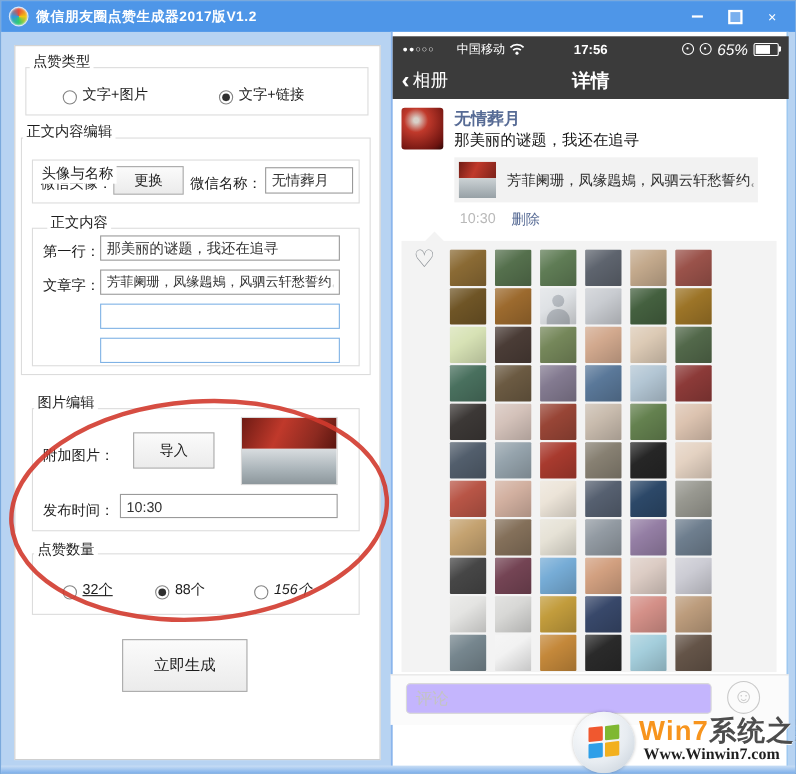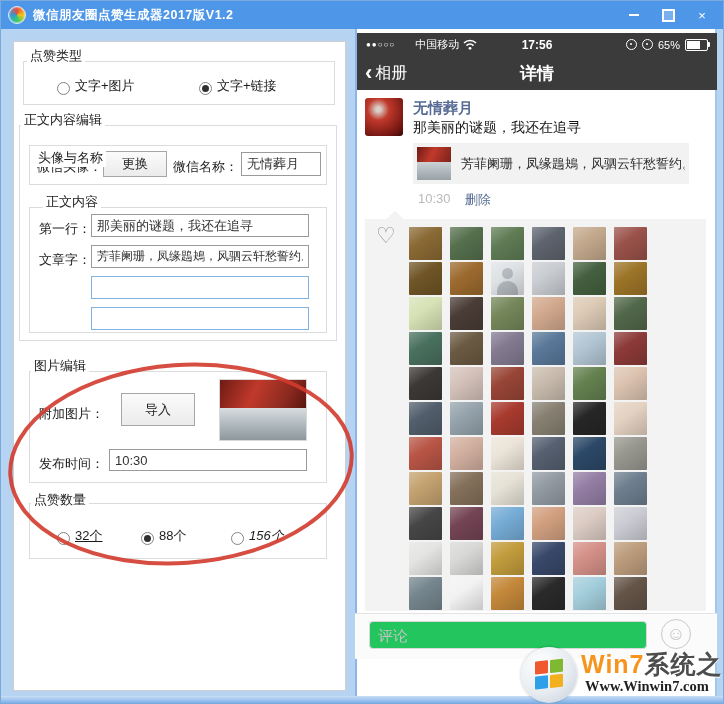--- a/index.html
+++ b/index.html
@@ -38,21 +38,21 @@
     border-left:2px solid #8ab5ec;border-right:2px solid #9ec8f0;box-sizing:border-box;}
   .statusnav{position:absolute;left:356px;top:32px;width:360px;height:57px;background:#3b3b3b;color:#fff;z-index:2;}
   .status-row{position:relative;height:23px;display:flex;align-items:center;padding:0 9px;}
   .signal-dots{font-size:8px;letter-spacing:1px;color:#fff;}
   .carrier{font-size:11px;margin-left:20px;}
   .wifi-icon{margin-left:4px;display:flex;}
   .status-time{position:absolute;left:0;right:0;text-align:center;font-size:12px;font-weight:bold;}
   .status-right{margin-left:auto;display:flex;align-items:center;gap:5px;z-index:2;}
   .ring{width:11px;height:11px;border:1.5px solid #fff;border-radius:50%;box-sizing:border-box;position:relative;}
   .ring::after{content:"";position:absolute;left:3px;top:3px;width:2px;height:2px;background:#fff;border-radius:50%;}
-  .batt-pct{font-size:11px;}
+  .batt-pct{font-size:14px;font-style:italic;}
   .battery{width:21px;height:10px;border:1px solid #fff;border-radius:2px;position:relative;}
   .battery i{position:absolute;left:1px;top:1px;bottom:1px;width:64%;background:#fff;}
   .battery::after{content:"";position:absolute;right:-3px;top:2.5px;width:2px;height:5px;background:#fff;border-radius:0 1px 1px 0;}
   .nav-row{position:relative;height:34px;display:flex;align-items:center;}
   .nav-back{display:flex;align-items:center;margin-left:8px;z-index:2;}
   .chev{font-size:22px;line-height:20px;margin-right:3px;font-weight:bold;}
   .nav-back-label{font-size:16px;}
   .nav-title{position:absolute;left:0;right:0;text-align:center;font-size:17px;font-weight:bold;}
   
   .post-avatar{position:absolute;left:364px;top:97px;width:38px;height:38px;border-radius:3px;
@@ -73,21 +73,21 @@
   .heart-icon{position:absolute;left:11px;top:4px;font-size:22px;color:#8d9297;}
   .avatar-grid{position:absolute;left:44px;top:8px;display:grid;grid-template-columns:repeat(6,33px);column-gap:8px;row-gap:2px;}
   .avatar-tile{width:33px;height:33px;position:relative;overflow:hidden;border-radius:1px;}
   .avatar-tile::after{content:"";position:absolute;inset:0;background:linear-gradient(145deg,rgba(255,255,255,.28),rgba(255,255,255,0) 40%,rgba(0,0,0,.18));}
   .avatar-tile.placeholder{background:#dfe2e5;}
   .ph-head{position:absolute;left:11px;top:6px;width:11px;height:11px;border-radius:50%;background:#b4b9bf;}
   .ph-body{position:absolute;left:6px;top:19px;width:21px;height:14px;border-radius:10px 10px 0 0;background:#b4b9bf;}
   
   .comment-bar{position:absolute;left:354px;top:612px;width:362px;height:46px;background:#fbfbfb;border-top:1px solid #e3e3e3;box-sizing:border-box;z-index:2;}
   .comment-input{position:absolute;left:14px;top:7px;width:278px;height:28px;border:1px solid #d9d9d9;border-radius:4px;
-    background:#22c55e;font-size:15px;padding:0 8px;box-sizing:border-box;color:#444;font-family:inherit;}
+    background:#c4b5fd;font-size:15px;padding:0 8px;box-sizing:border-box;color:#444;font-family:inherit;}
   .comment-input::placeholder{color:#c3c3c3;}
   .smiley{position:absolute;right:26px;top:5px;width:30px;height:30px;border:1.5px solid #c9c9c9;border-radius:50%;
     display:flex;align-items:center;justify-content:center;color:#c9c9c9;font-size:19px;box-sizing:border-box;}
   
   .watermark{position:absolute;left:518px;top:644px;width:206px;height:60px;z-index:60;}
   .wm-circle{position:absolute;left:2px;top:2px;width:56px;height:56px;border-radius:50%;
     background:radial-gradient(circle at 35% 30%,#ffffff,#e7ecf1 55%,#c2ccd6);box-shadow:0 0 3px rgba(0,0,0,.25);}
   .flag{position:absolute;left:14px;top:13px;width:30px;height:30px;display:grid;grid-template-columns:13px 13px;grid-template-rows:13px 13px;gap:2px;transform:skewY(-6deg);}
   .flag i{display:block;border-radius:1px;}
   .f-red{background:#f0582f;} .f-green{background:#7fb832;} .f-blue{background:#2e9fe8;} .f-yellow{background:#f2b01e;}
@@ -167,20 +167,21 @@
   </div>
   <div class="radio-item" style="left:140px;top:526px;">
     <span class="radio checked"></span>
     <span>88个</span>
   </div>
   <div class="radio-item" style="left:230px;top:526px;font-style:italic;">
     <span class="radio"></span>
     <span>156个</span>
   </div>
 
+  <div class="btn" style="left:110px;top:580px;width:114px;height:48px;font-size:14px;">立即生成</div>
 
   <svg class="red-ellipse" width="364" height="230">
     <ellipse cx="180" cy="113" rx="171" ry="99" fill="none" stroke="#d23a2e" stroke-width="4" opacity="0.9" transform="rotate(-4 180 113)"></ellipse>
   </svg>
 
   <div class="phone-region"></div>
 
   <div class="statusnav">
     <div class="status-row">
       <span class="signal-dots">●●○○○</span>

